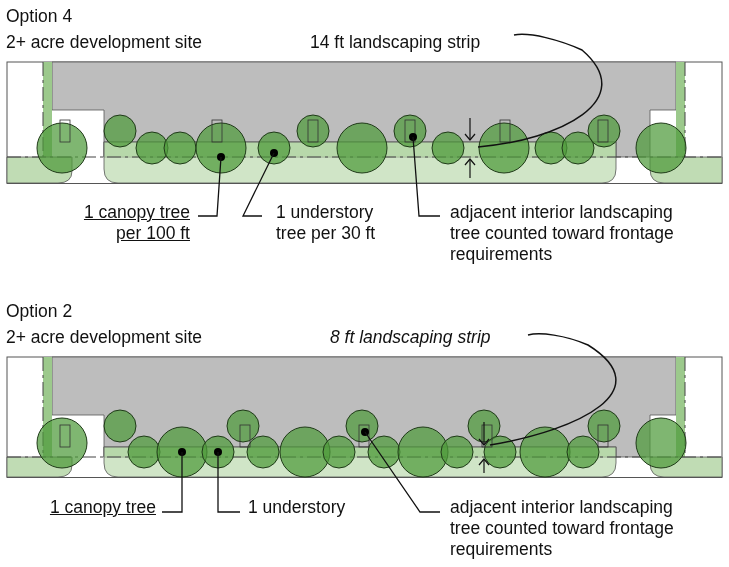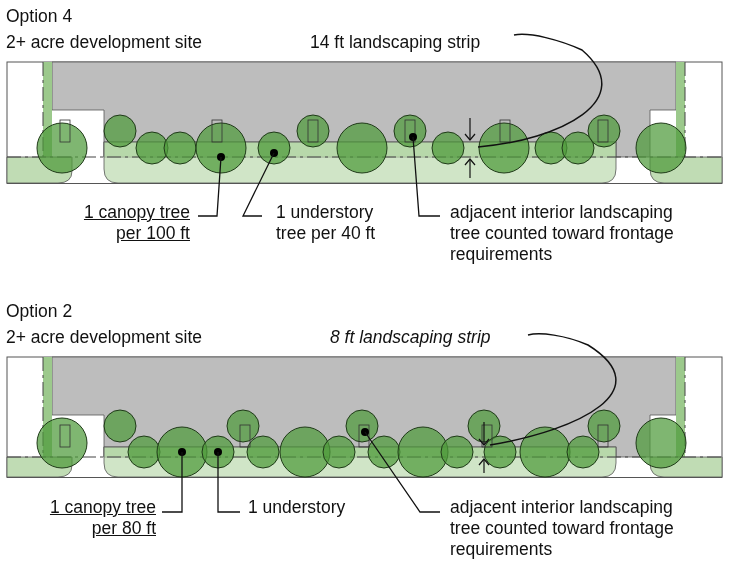--- a/index.html
+++ b/index.html
@@ -15,35 +15,34 @@
 <div class="txt" style="left:6px;top:6px;">Option 4</div>
 <div class="txt" style="left:6px;top:32px;">2+ acre development site</div>
 <div class="txt" style="left:310px;top:32px;">14 ft landscaping strip</div>
 
 <div class="txt right" style="left:40px;top:202px;width:150px;">
   <div>1 canopy tree</div>
   <div>per 100 ft</div>
 </div>
 <div class="txt" style="left:276px;top:202px;">
   <div>1 understory</div>
-  <div>tree per 40 ft</div>
+  <div>tree per 30 ft</div>
 </div>
 <div class="txt" style="left:450px;top:202px;">
   <div>adjacent interior landscaping</div>
   <div>tree counted toward frontage</div>
   <div>requirements</div>
 </div>
 
 <div class="txt" style="left:6px;top:301px;">Option 2</div>
 <div class="txt" style="left:6px;top:327px;">2+ acre development site</div>
 <div class="txt" style="left:330px;top:327px;font-style:italic;">8 ft landscaping strip</div>
 
 <div class="txt right" style="left:20px;top:497px;width:136px;">
   <div>1 canopy tree</div>
-  <div>per 80 ft</div>
 </div>
 <div class="txt" style="left:248px;top:497px;">
   <div>1 understory</div>
 </div>
 <div class="txt" style="left:450px;top:497px;">
   <div>adjacent interior landscaping</div>
   <div>tree counted toward frontage</div>
   <div>requirements</div>
 </div>
 

